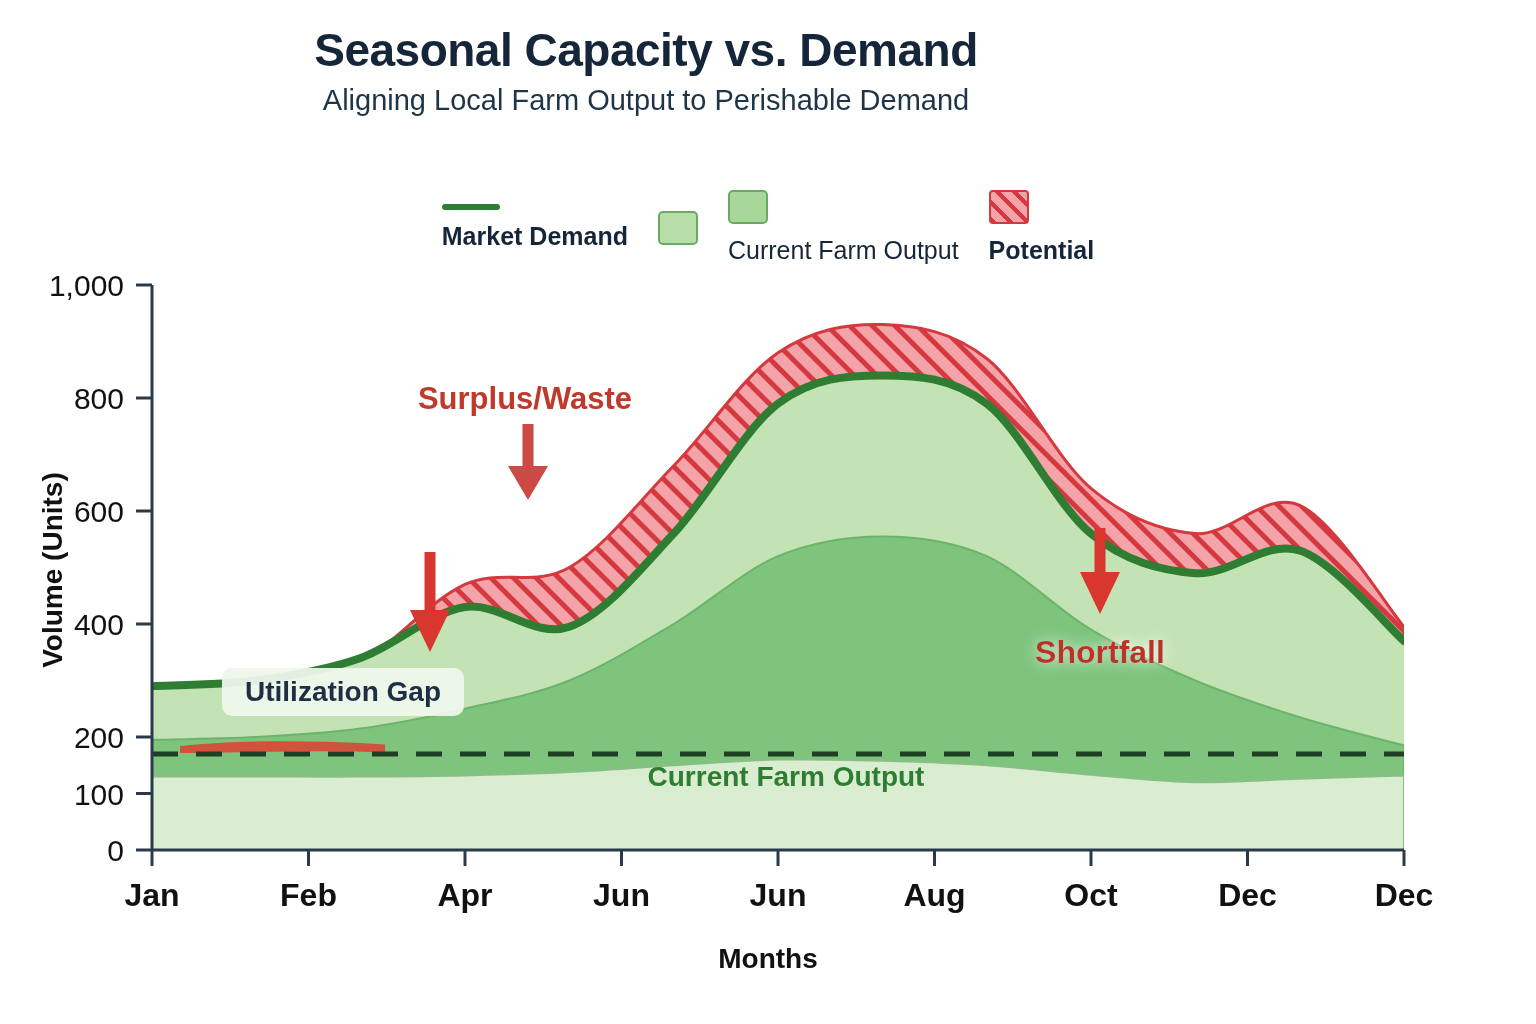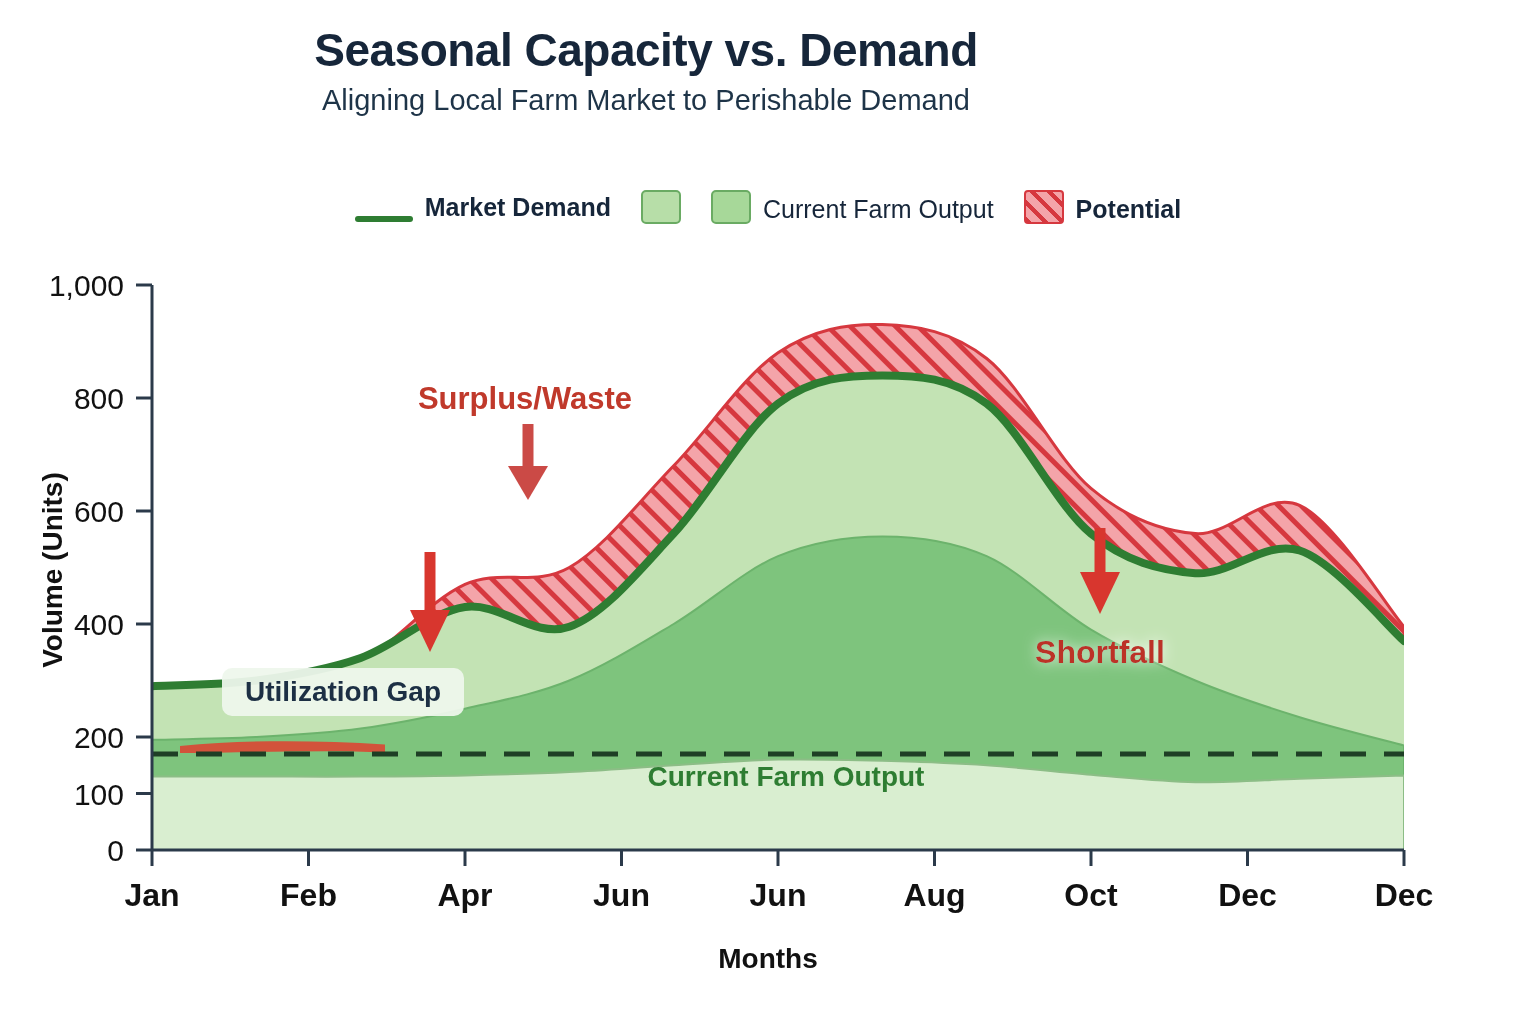--- a/index.html
+++ b/index.html
@@ -38,22 +38,23 @@
   #legend {
     position: absolute;
     top: 190px; left: 0; width: 1536px;
     display: flex;
     justify-content: center;
     align-items: center;
     gap: 30px;
   }
   .legend-item {
     display: flex;
-    align-items: flex-end;
+    align-items: flex-start;
     gap: 12px;
+    flex-direction: column;
   }
   .legend-label {
     font-size: 25px;
     color: #16263a;
     white-space: nowrap;
   }
   .legend-label.strong { font-weight: bold; }
   .swatch-line {
     width: 58px; height: 6px;
     background: #2e7d32;
@@ -117,21 +118,21 @@
     fill: #1c2f44;
   }
 </style>
 </head>
 <body>
 
 <div id="root">
 
   <div id="title-block">
     <div id="chart-title">Seasonal Capacity vs. Demand</div>
-    <div id="chart-subtitle">Aligning Local Farm Market to Perishable Demand</div>
+    <div id="chart-subtitle">Aligning Local Farm Output to Perishable Demand</div>
   </div>
 
   <div id="legend">
     <div class="legend-item">
       <span class="swatch-line"></span>
       <span class="legend-label strong">Market Demand</span>
     </div>
     <div class="legend-item">
       <span class="swatch-box" style="background:#b7dea8"></span>
     </div>

